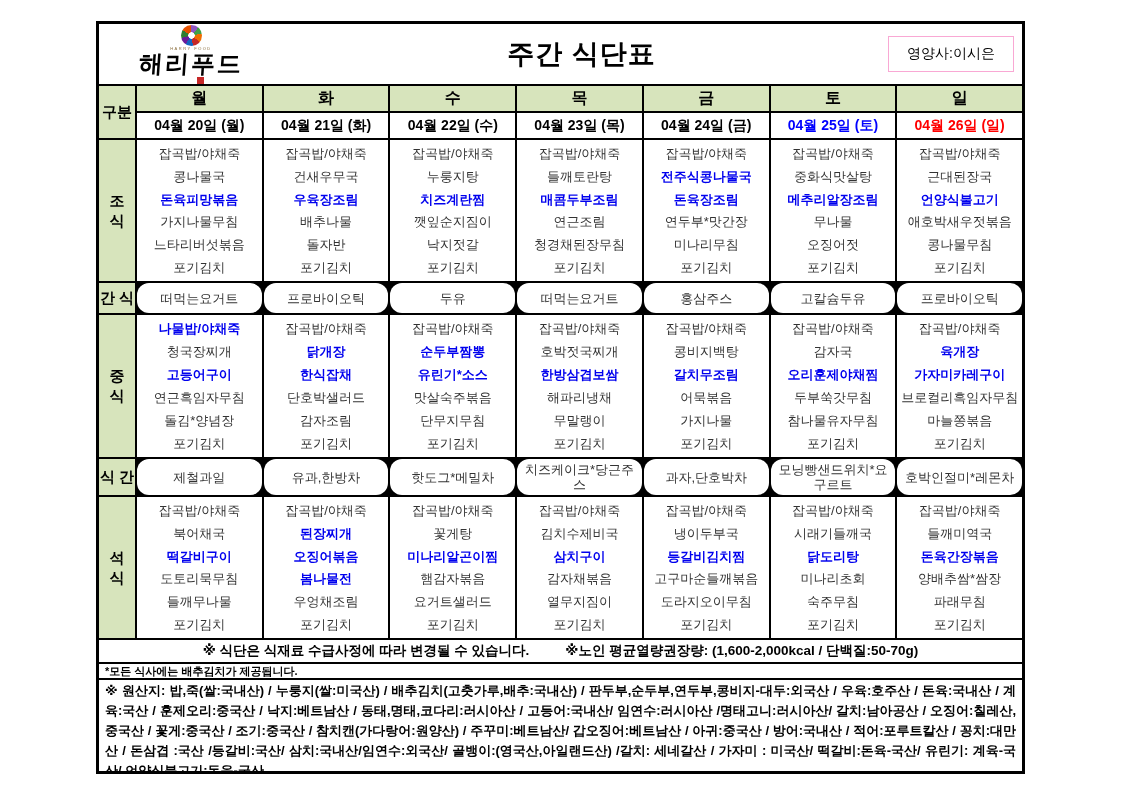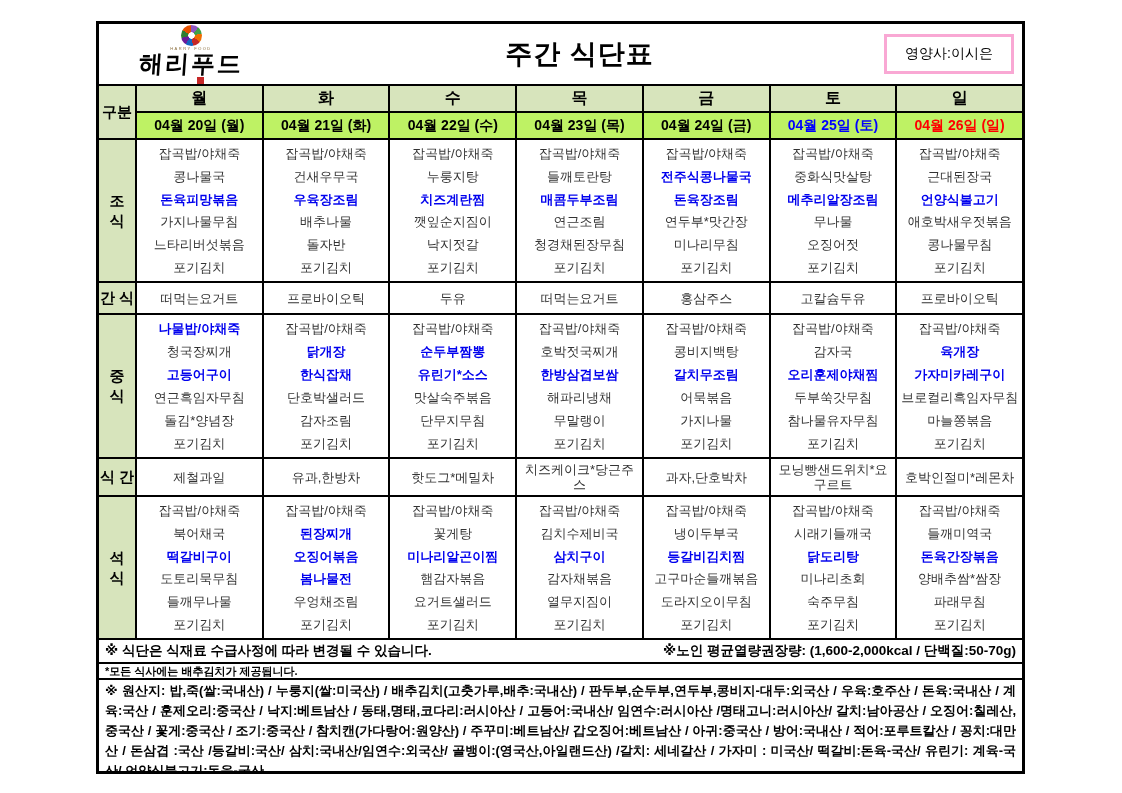--- a/index.html
+++ b/index.html
@@ -13,53 +13,53 @@
     display:grid;
     grid-template-columns:36px repeat(7,1fr);
     grid-template-rows:60px 25px 25px 141px 30px 142px 36px 141px 22px 14px auto;
     gap:2px;
   }
   .cell{background:#fff;display:flex;align-items:center;justify-content:center;
         text-align:center;overflow:hidden;box-sizing:border-box;}
   .span-all{grid-column:1/-1;}
   .corner{grid-row:span 2;}
   .green{background:#d7e4bc;}
-  .pink{background:#bef264;}
+  .pink{background:#ffffff;}
 
   
   .headband{justify-content:flex-start;padding:0 8px;}
   .logo{width:168px;display:flex;flex-direction:column;align-items:center;justify-content:center;line-height:1;}
   .emblem{width:21px;height:21px;border-radius:50%;
     background:
       radial-gradient(circle at 50% 50%, #fff 0 3px, rgba(255,255,255,0) 3.5px),
       conic-gradient(#8e57c2 0deg 40deg,#43a047 40deg 80deg,#ef6c00 80deg 128deg,
                      #c62828 128deg 172deg,#1565c0 172deg 214deg,#6a1b9a 214deg 256deg,
                      #2e7d32 256deg 300deg,#e65100 300deg 360deg);}
   .logo-sub{font-size:4px;letter-spacing:1.5px;color:#8a6d3b;margin-top:1px;}
   .logo-text{font-family:"Liberation Serif","DejaVu Serif",serif;font-weight:700;
              font-size:24px;letter-spacing:2px;transform:skewX(-4deg);margin-top:1px;}
   .seal{width:7px;height:7px;background:#c62828;margin-top:1px;margin-left:18px;}
   .title{flex:1;text-align:center;font-size:27px;font-weight:700;letter-spacing:1px;}
-  .dietitian{width:124px;height:34px;border:3px solid #f9a8d4;display:flex;align-items:center;
+  .dietitian{width:124px;height:34px;border:1px solid #f9a8d4;display:flex;align-items:center;
              justify-content:center;font-size:14px;flex:none;}
 
   .cornerlbl{font-weight:700;font-size:15px;}
   .dayhead{font-weight:700;font-size:16px;}
   .date{font-weight:700;font-size:14px;}
   .sat{color:#0000ff;}
   .sun{color:#ff0000;}
   .rowlabel{font-weight:700;font-size:15px;white-space:pre-line;line-height:20px;}
 
   .menu{flex-direction:column;justify-content:space-between;padding:5px 18px;
         font-size:13px;color:#333;}
   .menu span{display:block;line-height:17px;white-space:nowrap;}
   .menu .hl{color:#0000ee;font-weight:700;}
-  .snackcell{font-size:13px;color:#333;line-height:15px;padding:0 3px;}
-
-  .noterow{justify-content:space-between;padding:0 6px;gap:36px;font-weight:700;font-size:13.5px;}
+  .snackcell{font-size:13px;color:#333;line-height:15px;padding:0 3px;border-radius:12px;}
+
+  .noterow{justify-content:center;padding:0 6px;gap:36px;font-weight:700;font-size:13.5px;}
   .noterow2{justify-content:flex-start;padding:0 6px;font-weight:700;font-size:11px;}
   .originrow{display:block;text-align:justify;font-weight:700;font-size:13px;
              line-height:20px;padding:1px 6px;}
 </style>
 </head>
 <body>
 
 <div class="sheet">
 
   <div class="cell span-all headband">

